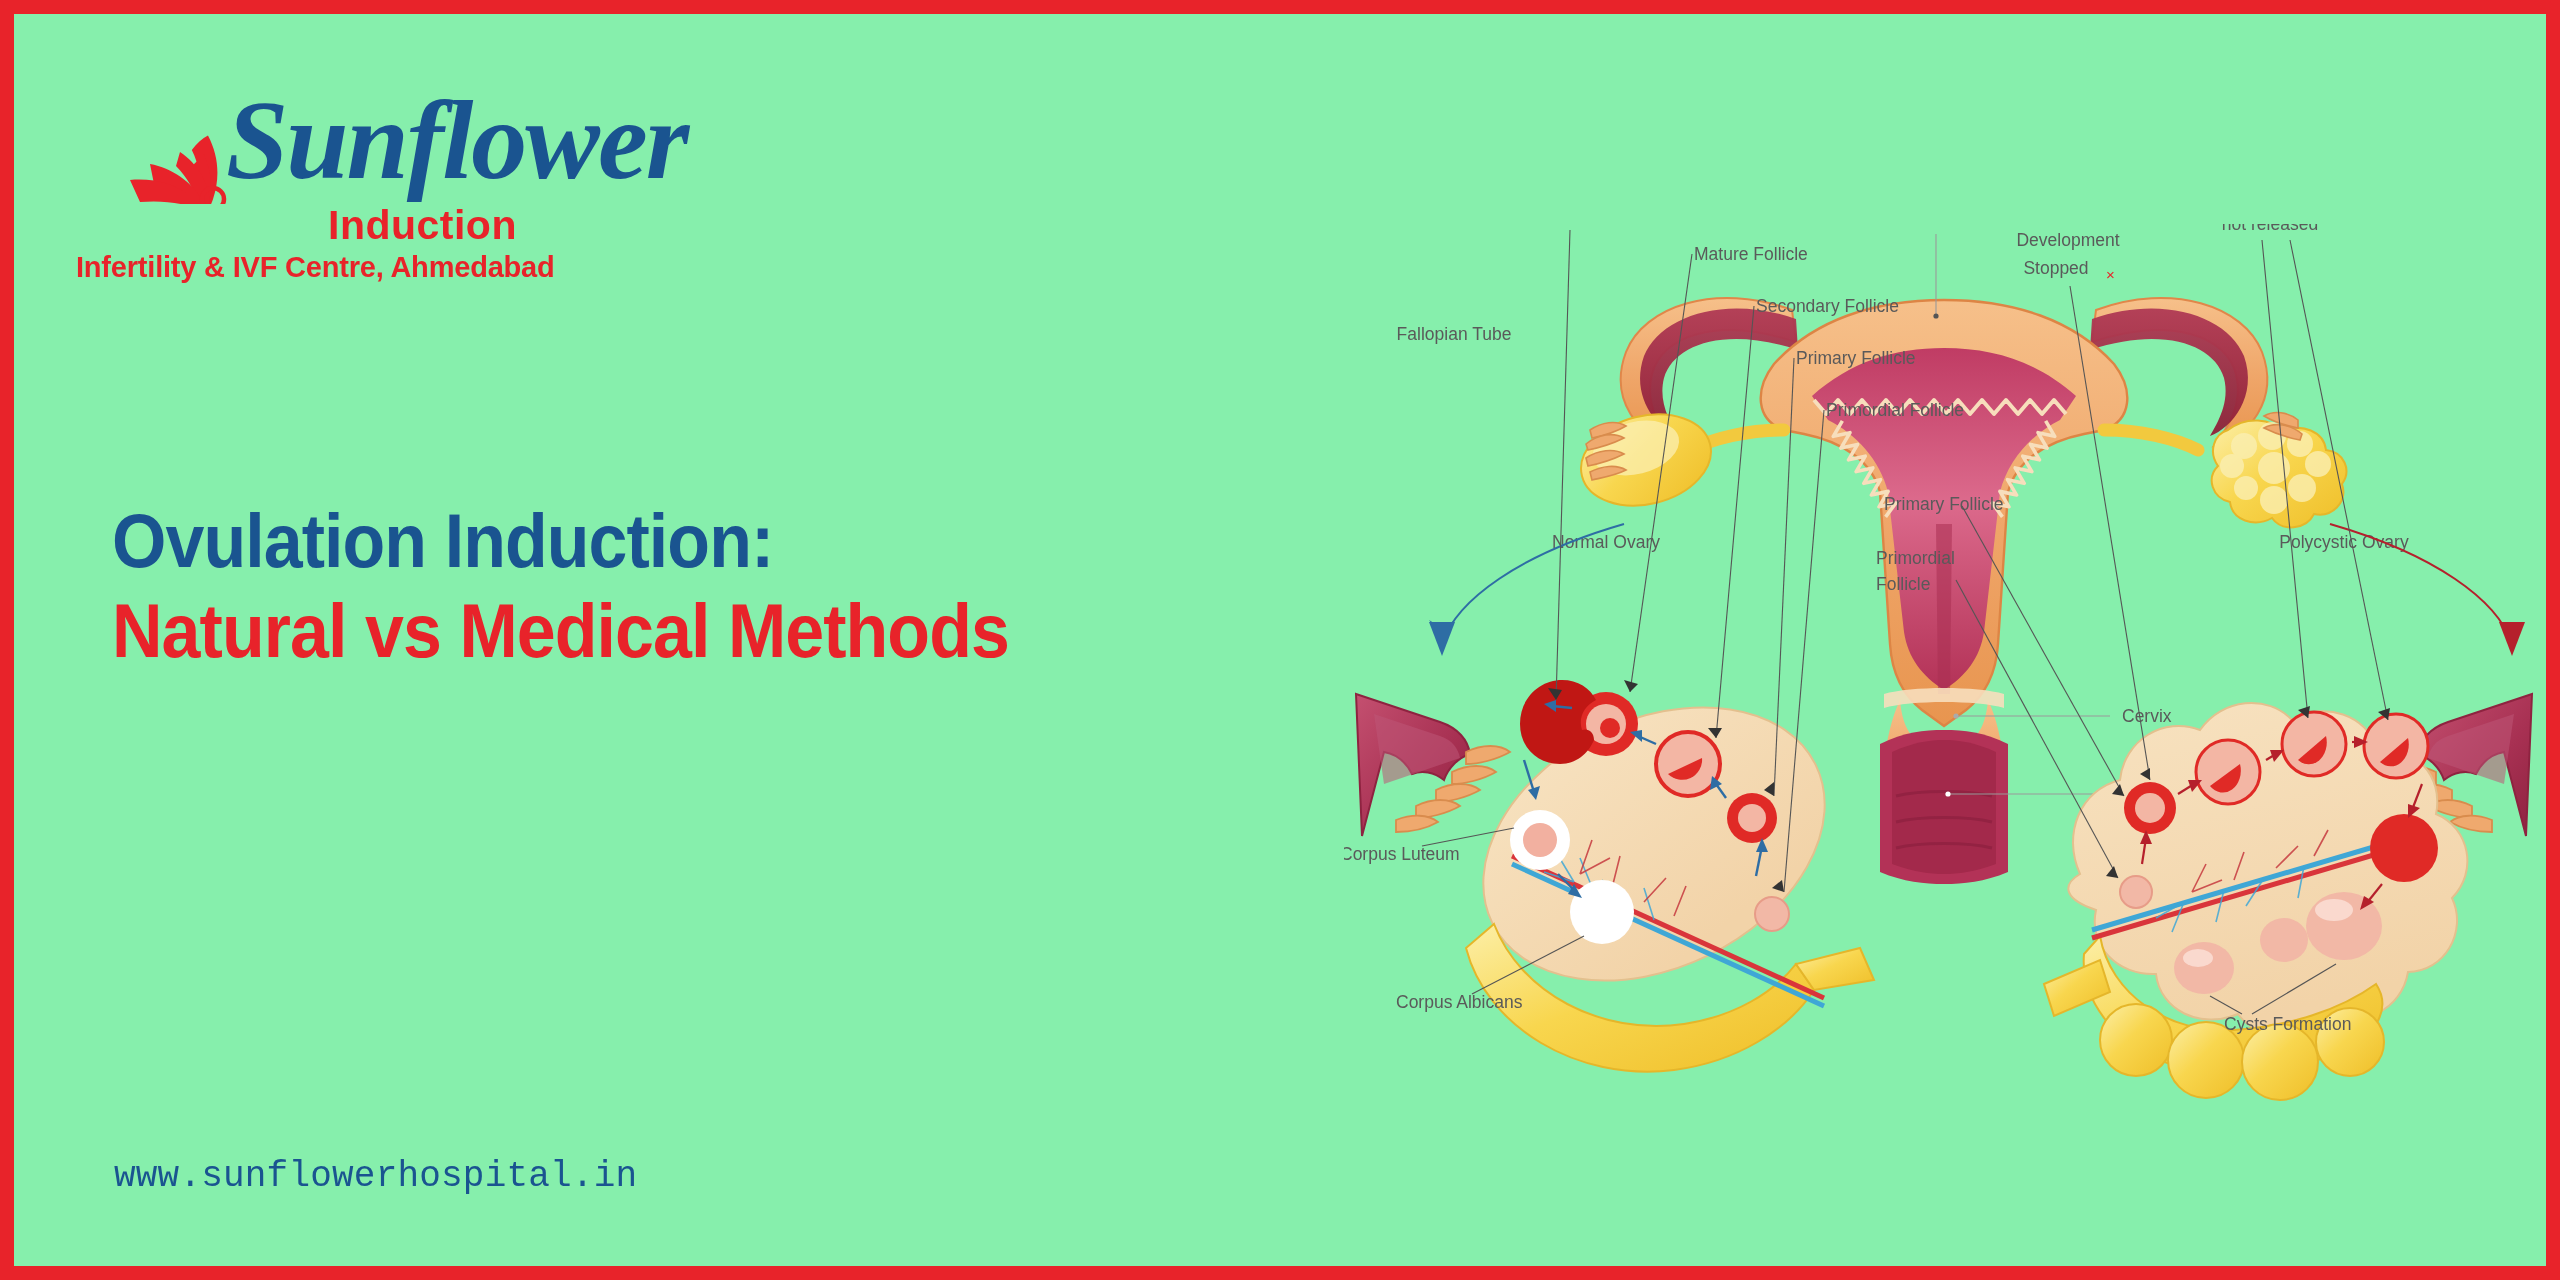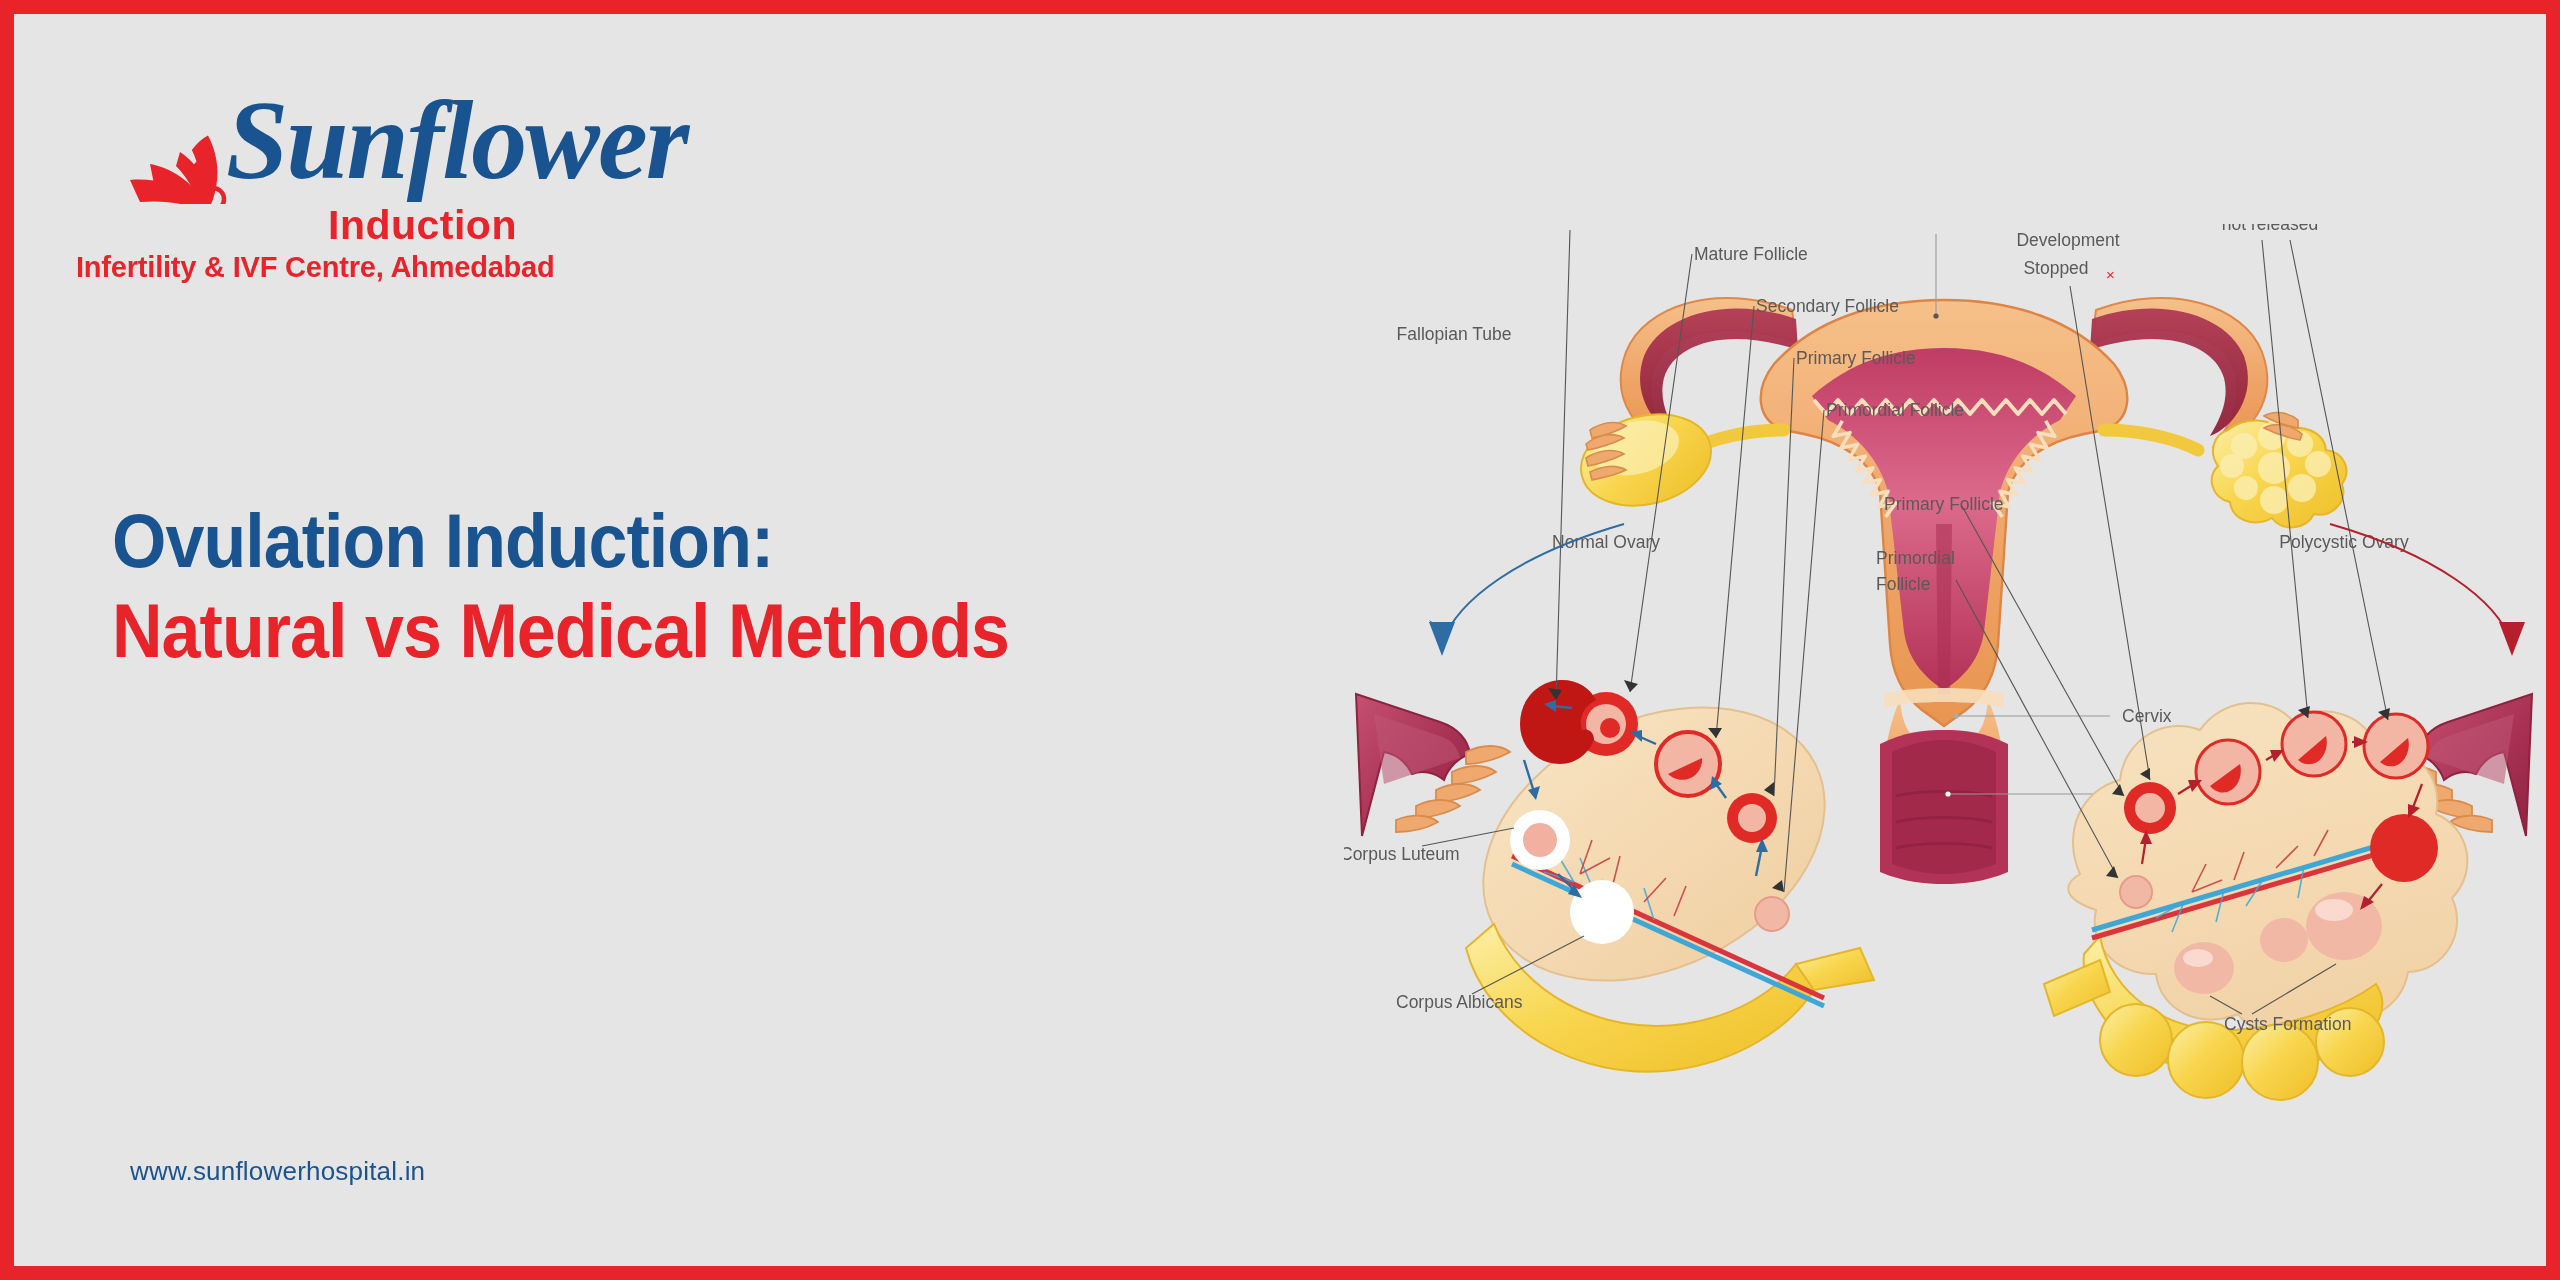--- a/index.html
+++ b/index.html
@@ -5,21 +5,21 @@
   * { box-sizing: border-box; margin:0; padding:0; }
   html,body { width:2560px; height:1280px; }
   body {
     font-family: "Liberation Sans", sans-serif;
     background:#ffffff;
     overflow:hidden;
     position:relative;
   }
   #banner {
     position:absolute; inset:0;
-    background:#e5e5e5;
+    background:#86efac;
     border:14px solid #E8232A;
   }
 
   
   #logo { position:absolute; left:86px; top:60px; width:620px; height:200px; }
   #logo-mark { position:absolute; left:0; top:0; width:600px; height:130px; }
   #logo-hospital {
     position:absolute; left:228px; top:128px;
     font-size:41px; font-weight:bold; color:#E8232A;
     letter-spacing:.5px; font-family:"Liberation Sans", sans-serif;
@@ -42,24 +42,23 @@
     transform:scaleX(0.92);
     transform-origin:left center;
     white-space:nowrap;
   }
   #hl-1 { color:#1A5490; }
   #hl-2 { color:#E8232A; }
 
   
   #site-url {
     position:absolute; left:100px; top:1142px;
-    font-size:26px; color:#1A5490;
-    font-family:Liberation Sans, sans-serif;
+    font-size:36px; color:#1A5490;
+    font-family:Liberation Mono, monospace;
     letter-spacing:.2px;
-    margin-left:16px;
   }
 
   
   #diagram { position:absolute; left:1330px; top:210px; width:1200px; height:880px; }
   #diagram svg { display:block; width:100%; height:100%; }
   .lbl {
     font-family:"Liberation Sans", sans-serif;
     fill:#5a5a5a;
     font-size:17.5px;
   }

